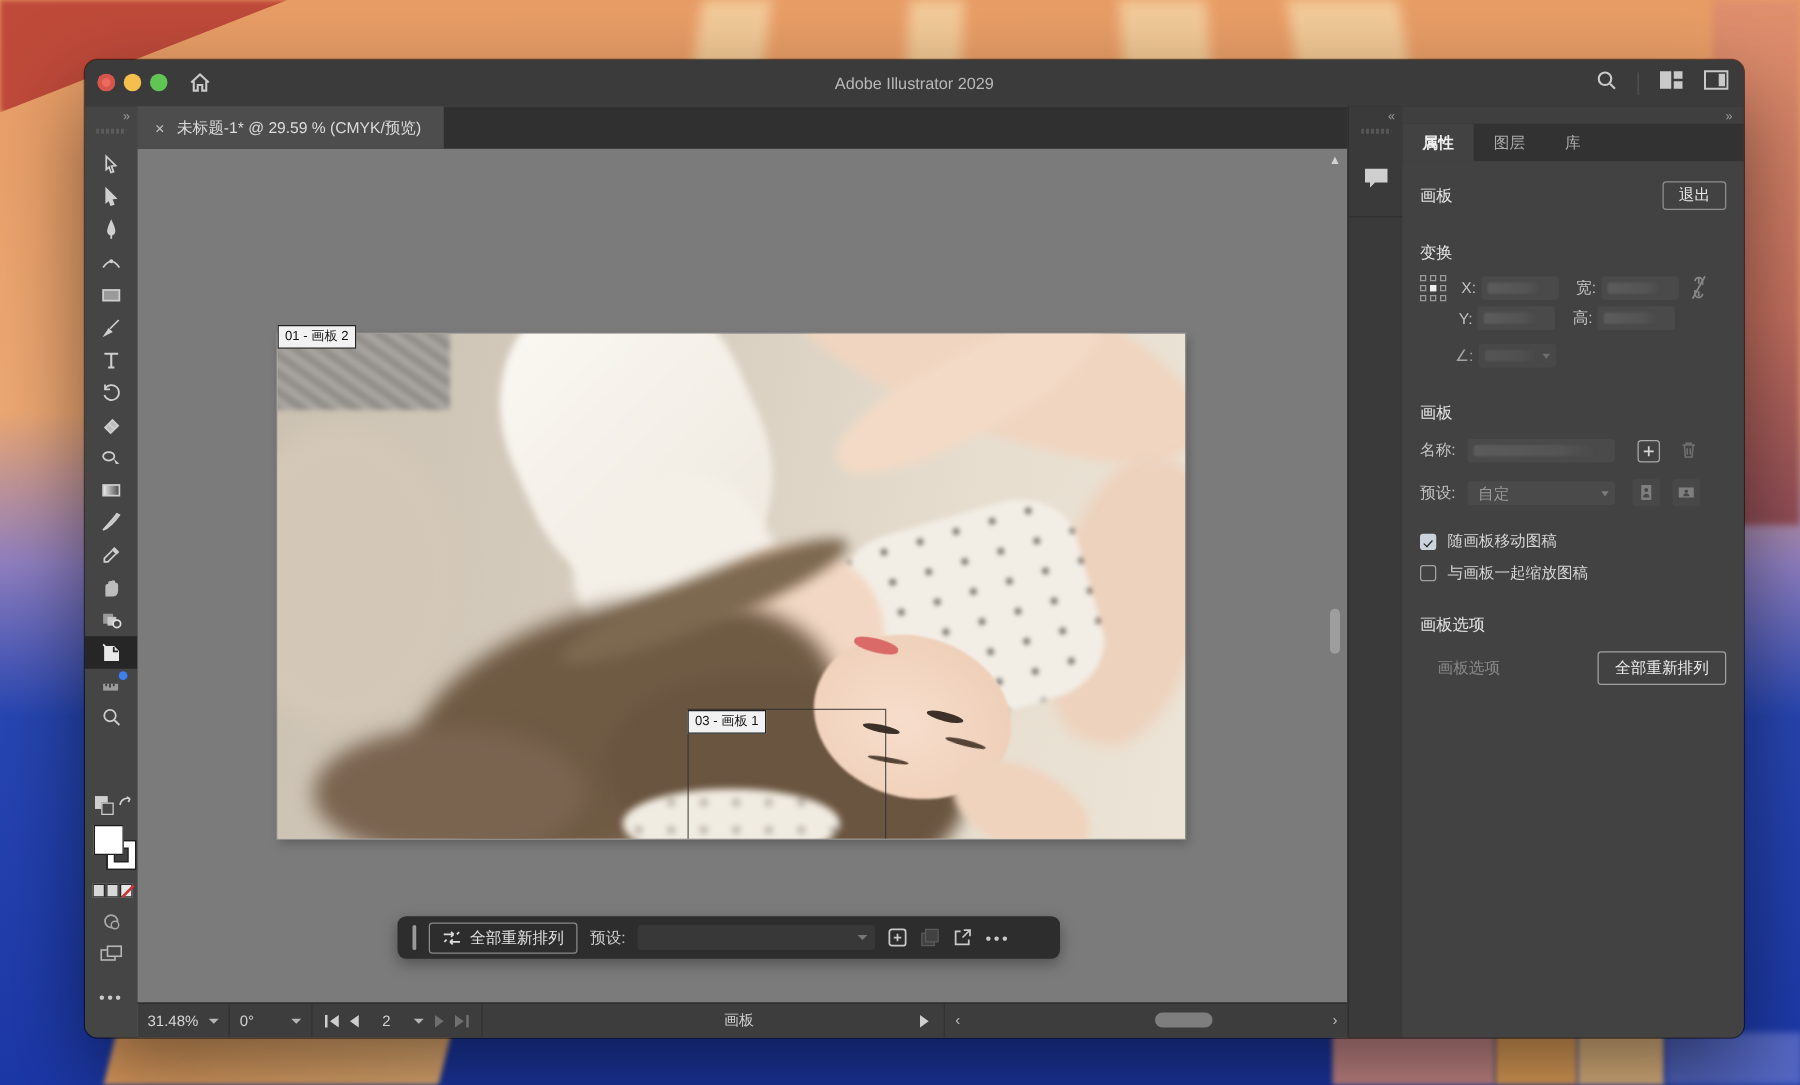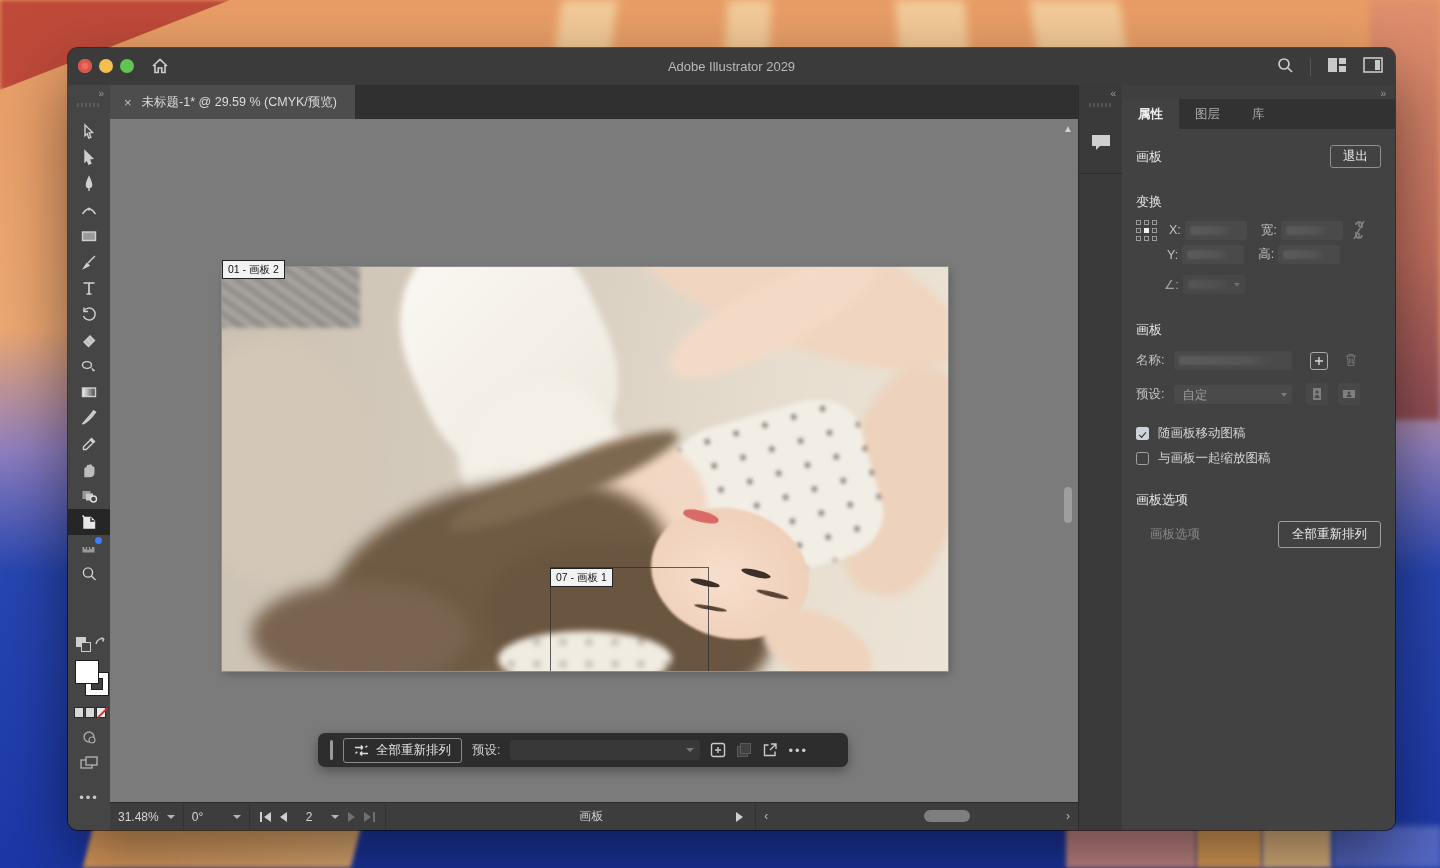--- a/index.html
+++ b/index.html
@@ -345,21 +345,21 @@
         <div class="blob" style="left:63.5%;top:60.5%;width:5%;height:2.6%;background:#d96a68;transform:rotate(14deg);filter:blur(.6px);border-radius:45%;"></div>
         <div class="blob" style="left:64.5%;top:77.5%;width:4.2%;height:1.6%;background:#3c3028;transform:rotate(12deg);"></div>
         <div class="blob" style="left:71.5%;top:75%;width:4.2%;height:1.8%;background:#3c3028;transform:rotate(14deg);"></div>
         <div class="blob" style="left:65%;top:84%;width:4.6%;height:1.1%;background:#564437;transform:rotate(10deg);filter:blur(.5px);"></div>
         <div class="blob" style="left:73.5%;top:80.5%;width:4.6%;height:1.2%;background:#564437;transform:rotate(14deg);filter:blur(.5px);"></div>
 
         <div class="blob" style="left:74%;top:86%;width:16%;height:16%;background:#efd3bd;filter:blur(3px);transform:rotate(24deg);"></div>
         <div class="blob" style="left:38%;top:90%;width:24%;height:14%;background:#f1ece2;filter:blur(3px);background-image:radial-gradient(circle,#4a4038 1.6px,transparent 2.2px);background-size:26px 22px;"></div>
 
         <div class="inner-ab"></div>
-        <div class="ab-chip" style="left:328px;top:301px;">07 - 画板 1</div>
+        <div class="ab-chip" style="left:328px;top:301px;">03 - 画板 1</div>
       </div>
       <div class="ab-chip" style="left:112px;top:175px;position:absolute;z-index:31;">01 - 画板 2</div>
 
       <div class="floatbar">
         <div class="grip-v"></div>
         <div class="fb-btn">
           <svg width="15" height="13" viewBox="0 0 15 13">
               <path d="M1 3.5 H9 M9 3.5 L6.8 1.5 M9 3.5 L6.8 5.5 M14 9.5 H6 M6 9.5 L8.2 7.5 M6 9.5 L8.2 11.5 M1.5 9.5 l1.8-1.8 M11.5 3.5 l1.8-1.8" stroke="#dcdcdc" fill="none" stroke-width="1.4"></path>
             </svg>
           <span>全部重新排列</span>

